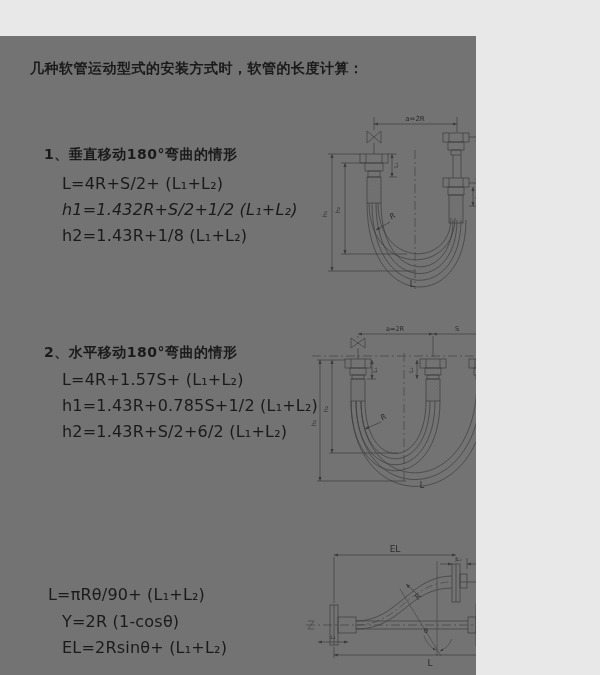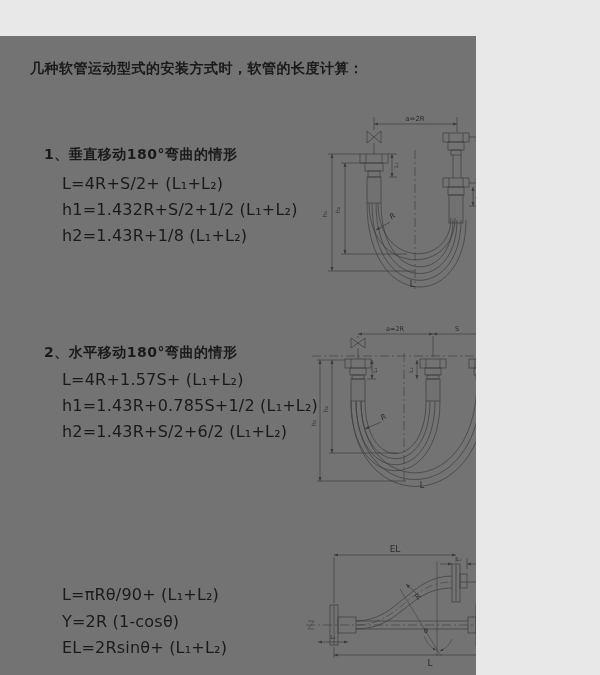--- a/index.html
+++ b/index.html
@@ -17,21 +17,21 @@
 </style>
 </head>
 <body>
 
 <div id="page">
 
   <div class="abs title" style="left:30px;top:24px;">几种软管运动型式的安装方式时，软管的长度计算：</div>
 
   <div class="abs heading" style="left:44px;top:110px;">1、垂直移动180°弯曲的情形</div>
   <div class="abs formula" style="left:62px;top:138px;">L=4R+S/2+ (L₁+L₂)</div>
-  <div class="abs formula" style="left:62px;top:164px;">h1=1.432R+S/2+1/2 (L₁+L₂)</div>
+  <div class="abs formula" style="left:62px;top:164px;font-style:italic;">h1=1.432R+S/2+1/2 (L₁+L₂)</div>
   <div class="abs formula" style="left:62px;top:190px;">h2=1.43R+1/8 (L₁+L₂)</div>
 
   <svg class="abs" style="left:312px;top:70px;" width="220" height="190" viewBox="0 0 220 190">
     <defs>
       <pattern id="hA" width="3.5" height="3.5" patternUnits="userSpaceOnUse">
         <path d="M0,0 L3.5,3.5 M3.5,0 L0,3.5" stroke="#6a6a6a" stroke-width="0.4"></path>
       </pattern>
       <marker id="mA" viewBox="0 0 8 8" refX="7" refY="4" markerWidth="7" markerHeight="7" orient="auto-start-reverse">
         <path d="M0,1.2 L7,4 L0,6.8 z" fill="#3c3c3c"></path>
       </marker>
@@ -178,21 +178,21 @@
     <text x="89" y="8" font-size="6.5" text-anchor="middle">a=2R</text>
     <text x="151" y="8" font-size="6.5" text-anchor="middle">S</text>
     <text transform="rotate(-90 71 47)" x="71" y="47" font-size="5.5" text-anchor="middle">L₁</text>
     <text transform="rotate(-90 107 47)" x="107" y="47" font-size="5.5" text-anchor="middle">L₂</text>
     <text transform="rotate(-90 10 100)" x="10" y="100" font-size="6" text-anchor="middle">h₁</text>
     <text transform="rotate(-90 22 86)" x="22" y="86" font-size="6" text-anchor="middle">h₂</text>
     <text transform="rotate(-35 79 96)" x="79" y="96" font-size="7.5" font-style="italic" text-anchor="middle">R</text>
     <text x="116" y="165" font-size="8" text-anchor="middle">L</text>
   </svg>
 
-  <div class="abs formula" style="left:62px;top:549px;">L=πRθ/90+ (L₁+L₂)</div>
+  <div class="abs formula" style="left:48px;top:549px;">L=πRθ/90+ (L₁+L₂)</div>
   <div class="abs formula" style="left:62px;top:576px;">Y=2R (1-cosθ)</div>
   <div class="abs formula" style="left:62px;top:602px;">EL=2Rsinθ+ (L₁+L₂)</div>
 
   <svg class="abs" style="left:300px;top:506px;" width="262" height="140" viewBox="0 0 262 140">
     <defs>
       <marker id="mC" viewBox="0 0 8 8" refX="7" refY="4" markerWidth="7" markerHeight="7" orient="auto-start-reverse">
         <path d="M0,1.2 L7,4 L0,6.8 z" fill="#3c3c3c"></path>
       </marker>
     </defs>
     <g stroke="#3c3c3c" stroke-width="0.7" fill="none">

